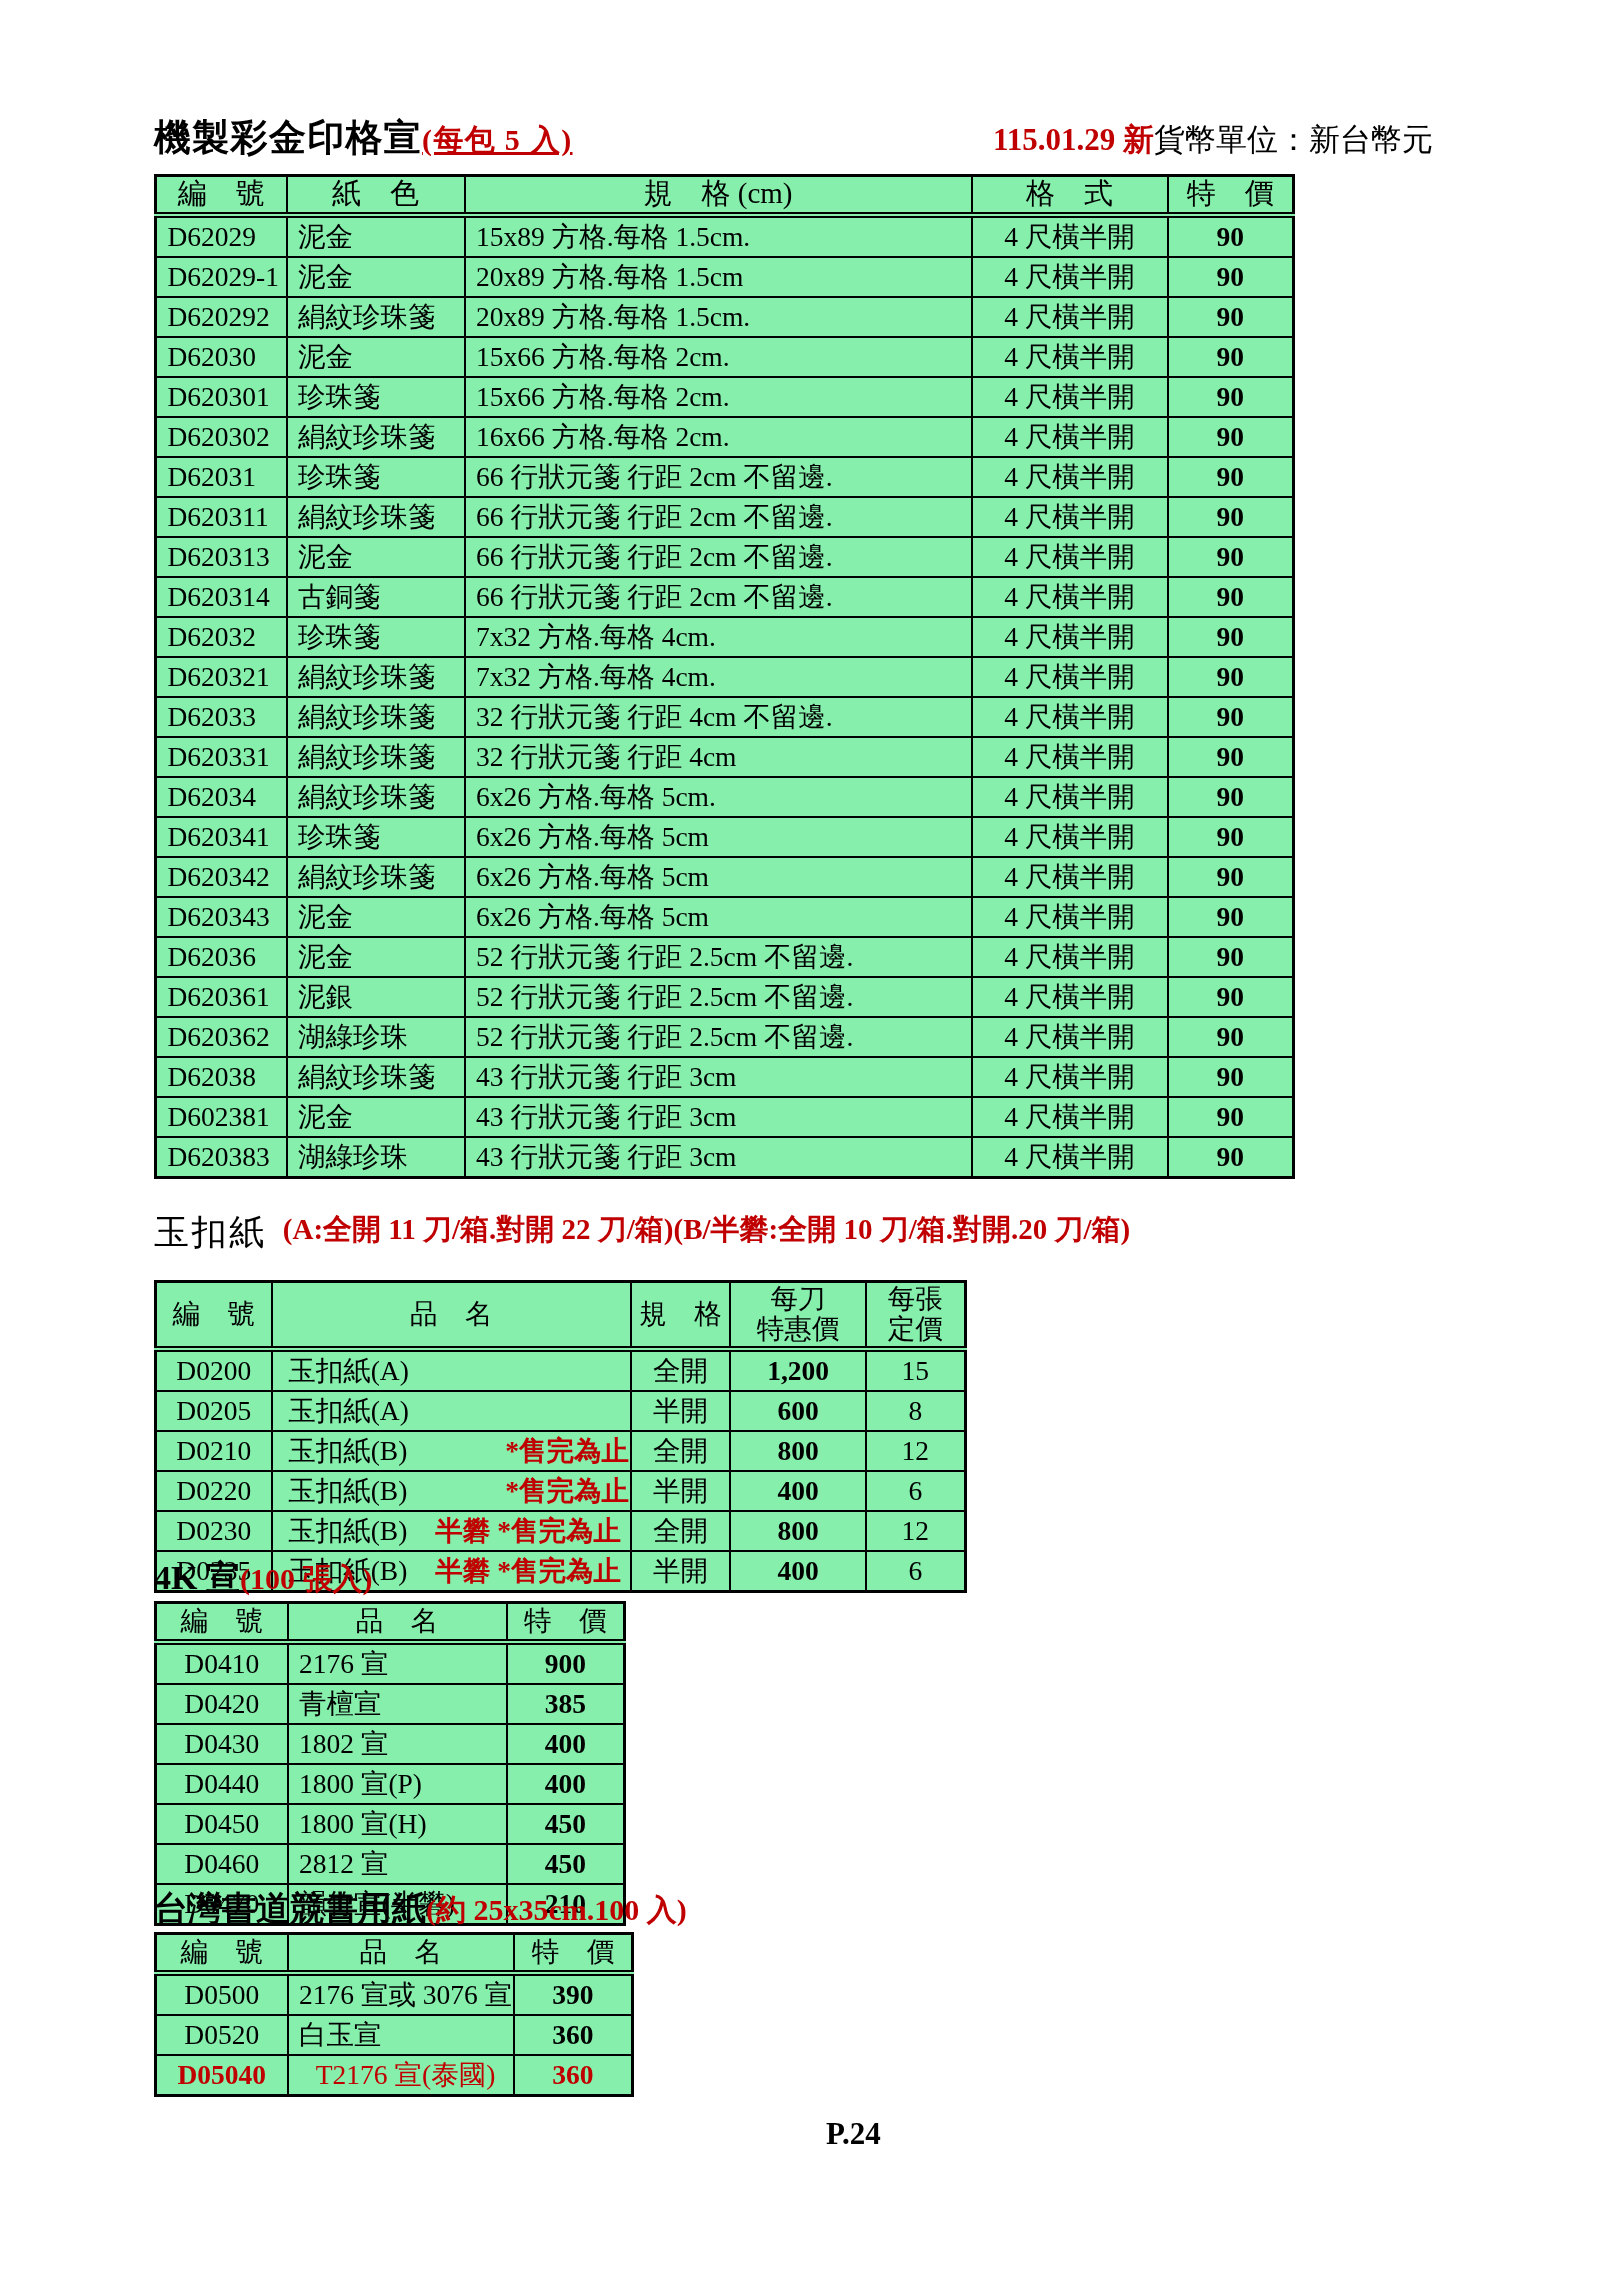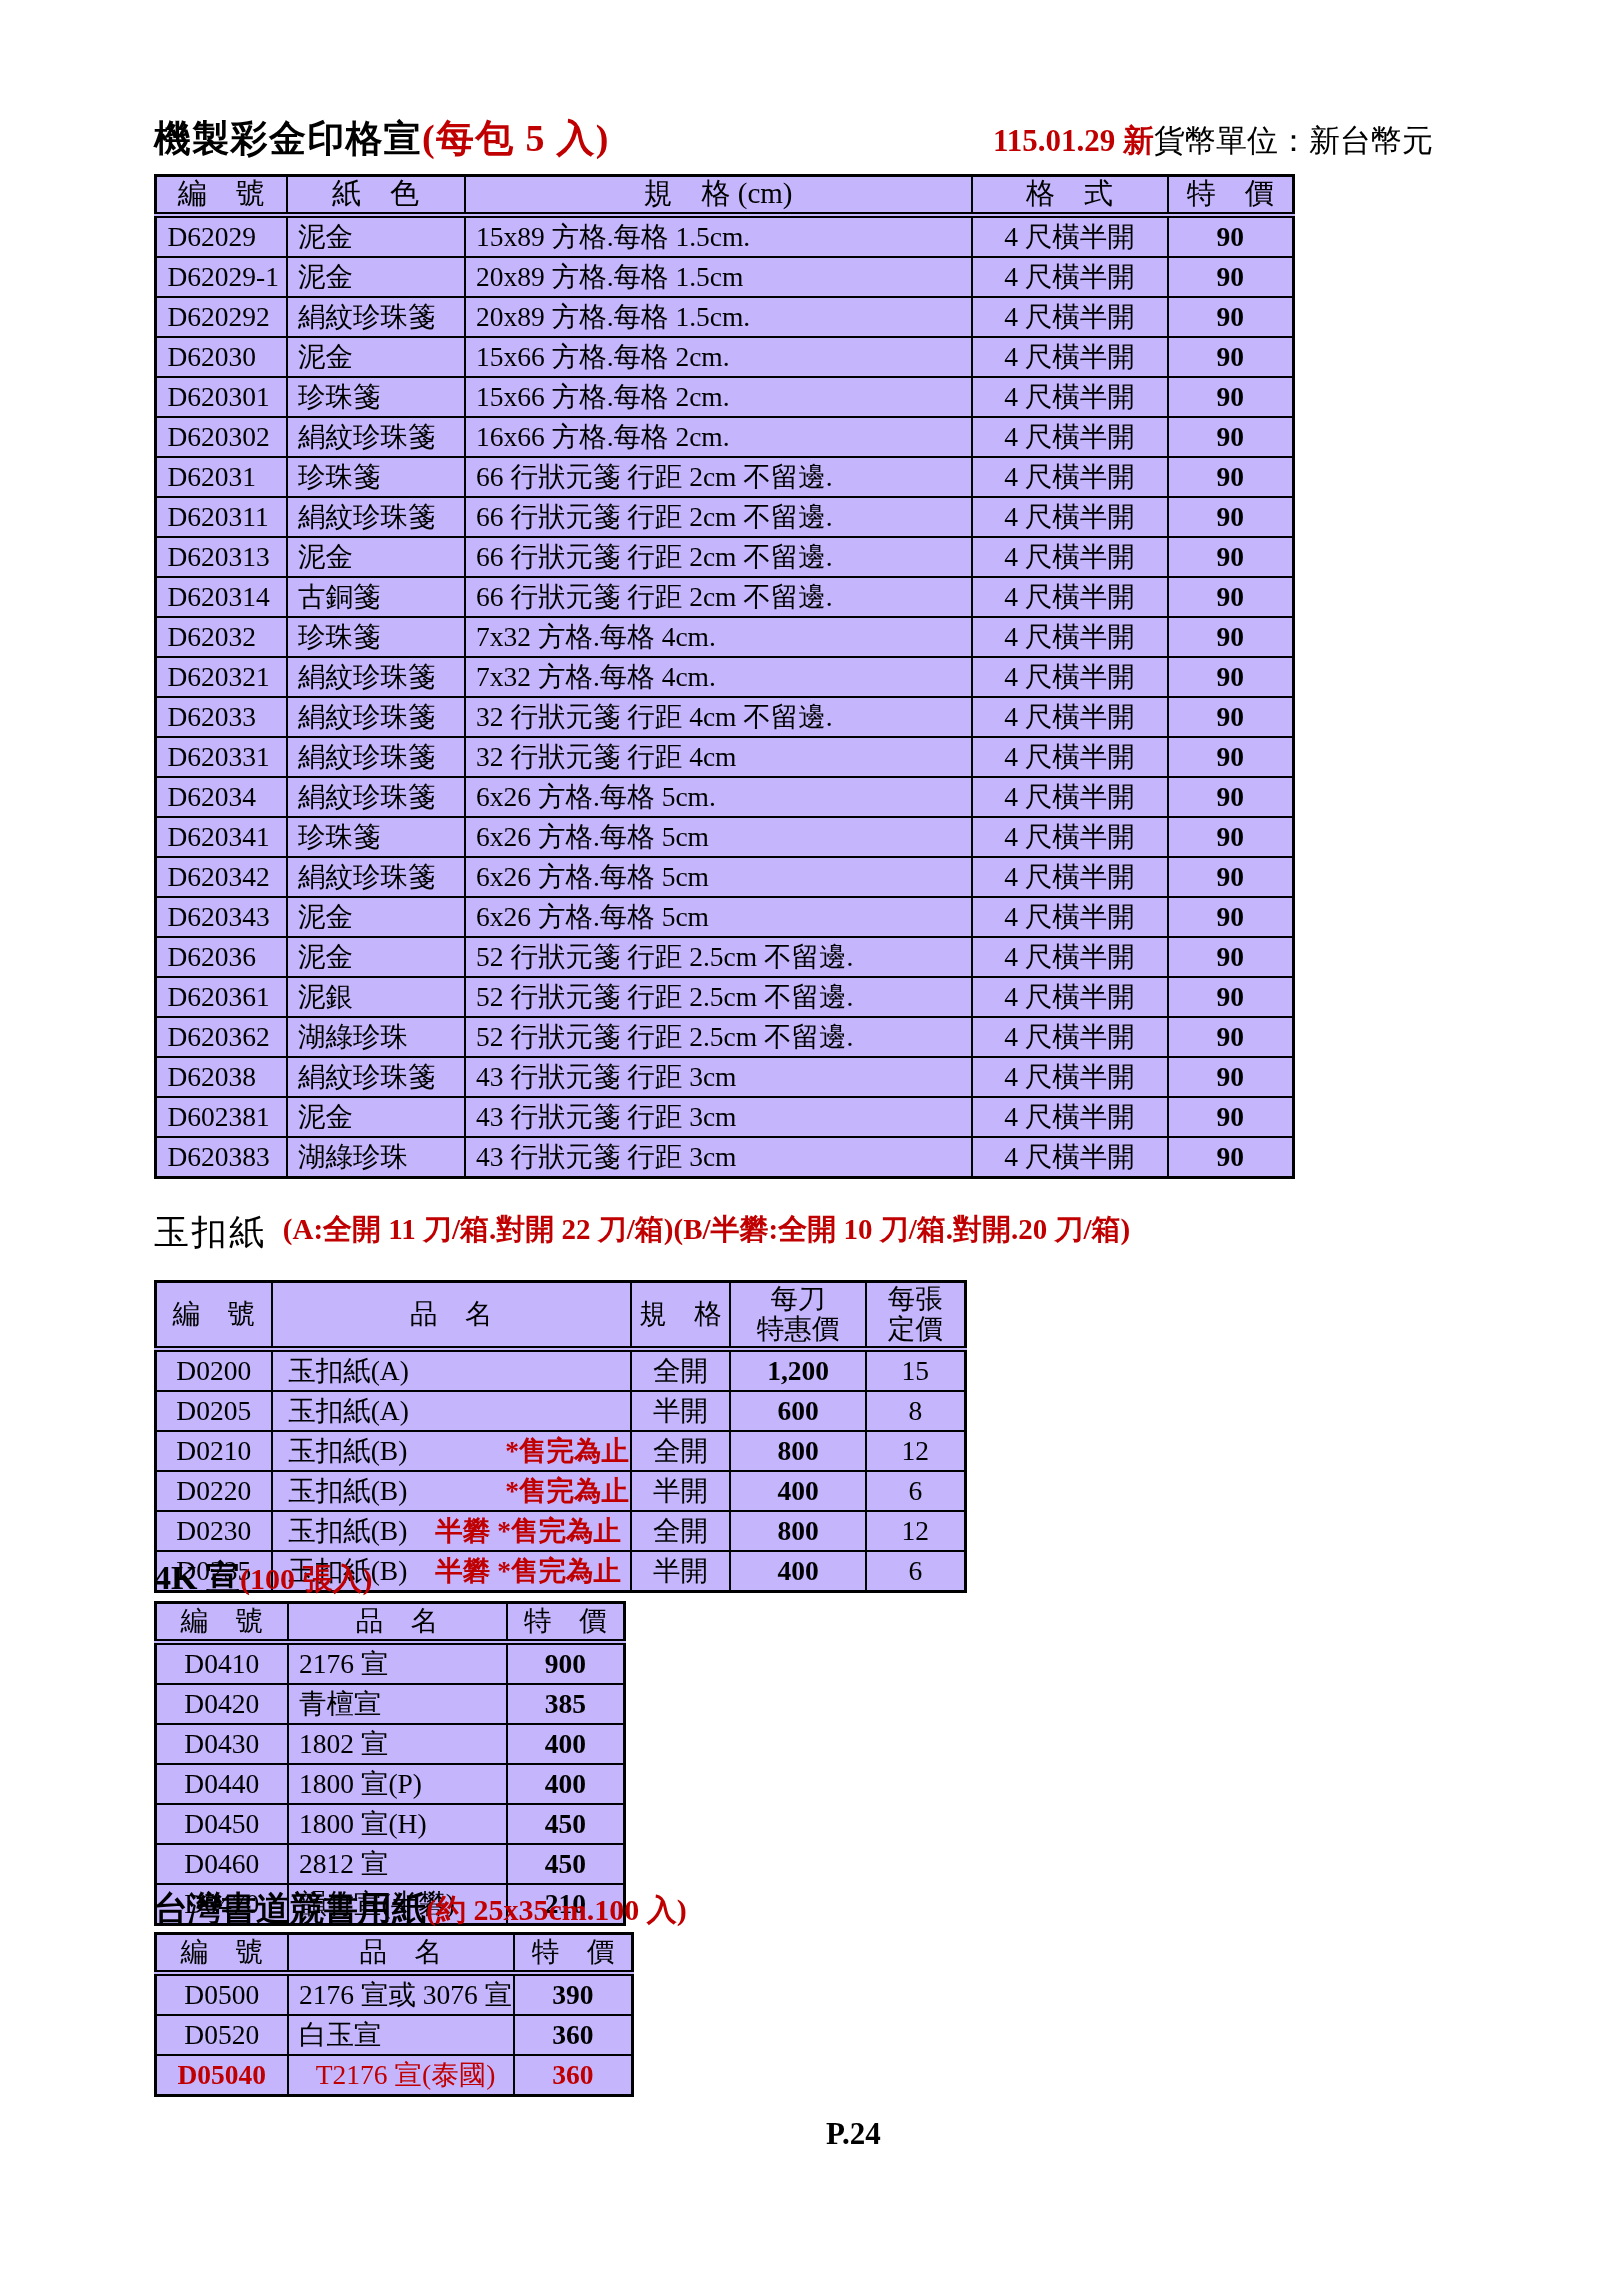--- a/index.html
+++ b/index.html
@@ -3,25 +3,25 @@
 <meta charset="utf-8">
 <style>
   *{box-sizing:border-box;}
   html,body{margin:0;padding:0;}
   body{position:relative;width:1623px;height:2295px;background:#ffffff;color:#000;
        font-family:"Liberation Serif","DejaVu Serif",serif;}
   .abs{position:absolute;}
   
   .headline{left:154px;top:113px;width:1279px;display:flex;justify-content:space-between;align-items:baseline;}
   .main-title{font-size:37px;font-weight:bold;letter-spacing:1.3px;white-space:nowrap;}
-  .main-title .paren{font-size:38px;color:#C00000;}
+  .main-title .paren{font-size:30px;color:#C00000;text-decoration:underline;}
   .currency-line{font-size:31px;white-space:nowrap;}
   .currency-line .date{color:#C00000;font-weight:bold;}
   
-  table{border-collapse:collapse;table-layout:fixed;background:#c4b5fd;}
+  table{border-collapse:collapse;table-layout:fixed;background:#86efac;}
   .tbl{border:3.9px solid #000;}
   .tbl th,.tbl td{border:2px solid #000;overflow:hidden;vertical-align:middle;white-space:nowrap;}
   .tbl th{border-bottom:6.5px double #000;font-weight:normal;text-align:center;white-space:pre-line;line-height:1.1;}
   .tbl td{border-top-width:2.6px;border-bottom-width:2.6px;}
   .al{text-align:left;padding-left:10.5px;}
   .ac{text-align:center;}
   .price{text-align:center;font-weight:bold;}
   .plain{text-align:center;font-weight:normal;}
   .t-main{left:154px;top:174px;font-size:27.5px;}
   .t-main th{height:39px;font-size:29px;}

